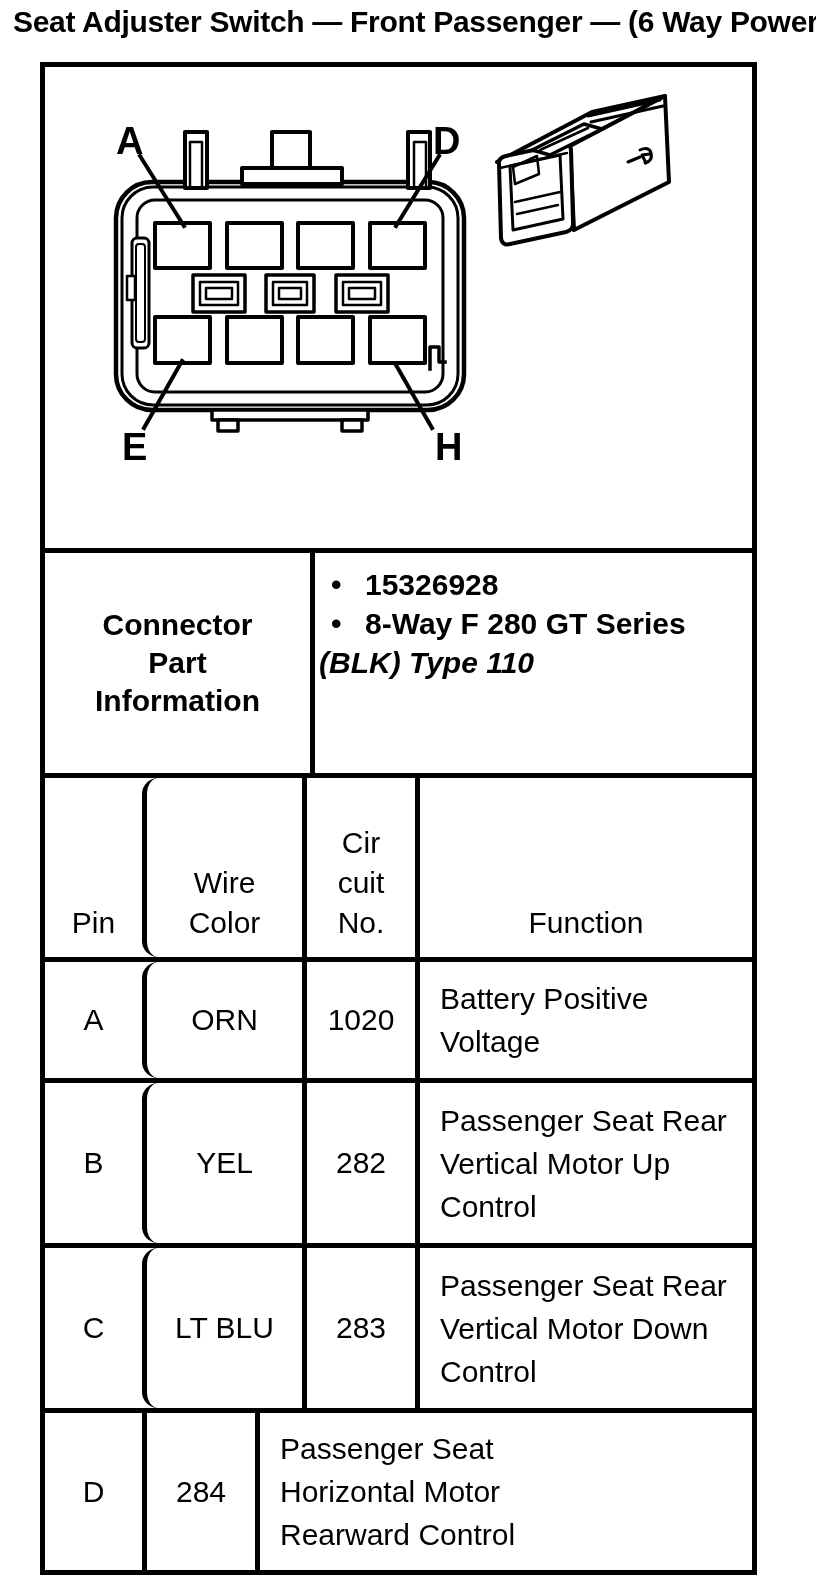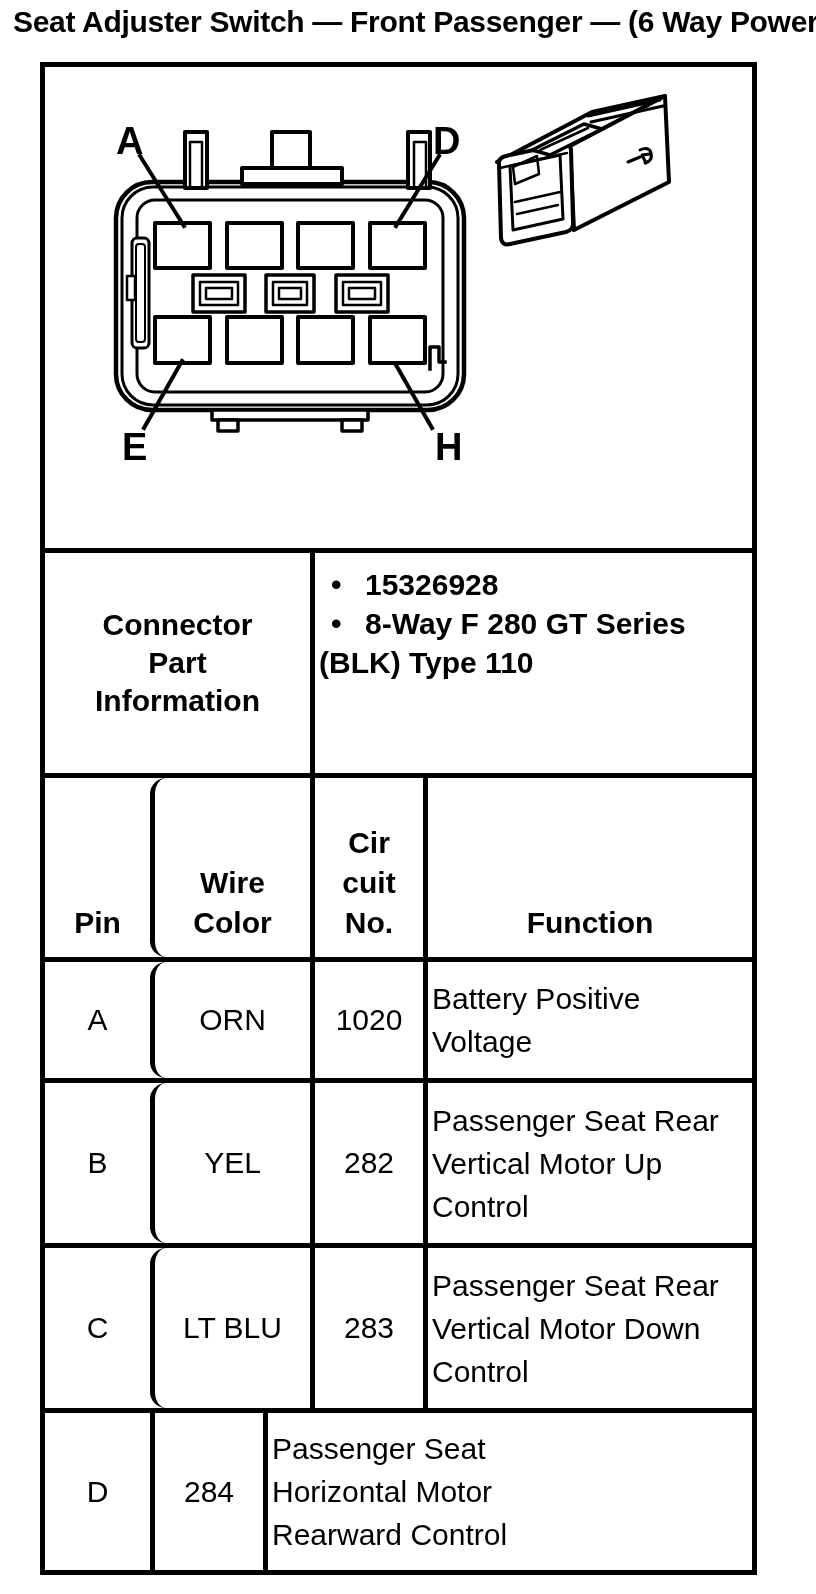--- a/index.html
+++ b/index.html
@@ -26,38 +26,38 @@
   .cell{box-sizing:border-box;}
   .col-divider{border-left:5px solid #000;}
   
   .pi-left{
     width:265px;display:flex;align-items:center;justify-content:center;
     text-align:center;font-weight:bold;font-size:30px;line-height:38px;
     padding:12px 28px;
   }
   .pi-right{flex:1;padding-top:12px;font-weight:bold;font-size:30px;}
   .pi-line{display:flex;align-items:baseline;line-height:39px;padding-left:16px;}
-  .pi-line.outdent{padding-left:4px;}
+  .pi-line.outdent{padding-left:4px;font-style:italic;}
   .pi-bullet{width:34px;flex:0 0 34px;}
   
-  .c-pin{width:105px;}
+  .c-pin{width:97px;}
   .c-wire{width:160px;border-radius:16px;}
   .c-circ{width:113px;}
   .c-func{flex:1;}
   .hcell{
     display:flex;align-items:flex-end;justify-content:center;text-align:center;
-    font-weight:bold;font-size:30px;line-height:40px;padding-bottom:14px;
+    font-weight:normal;font-size:30px;line-height:40px;padding-bottom:14px;
     white-space:pre-line;
   }
   .dcell{
     display:flex;align-items:center;justify-content:center;
     font-size:30px;
   }
   .dfunc{
-    justify-content:flex-start;text-align:left;padding-left:4px;
+    justify-content:flex-start;text-align:left;padding-left:20px;
     line-height:43px;white-space:pre-line;
   }
   svg{display:block;}
   .ln{stroke:#000;fill:none;}
   .wh{stroke:#000;fill:#fff;}
 </style>
 </head>
 <body>
 
 <div class="doc-title">Seat Adjuster Switch — Front Passenger — (6 Way Power)</div>

